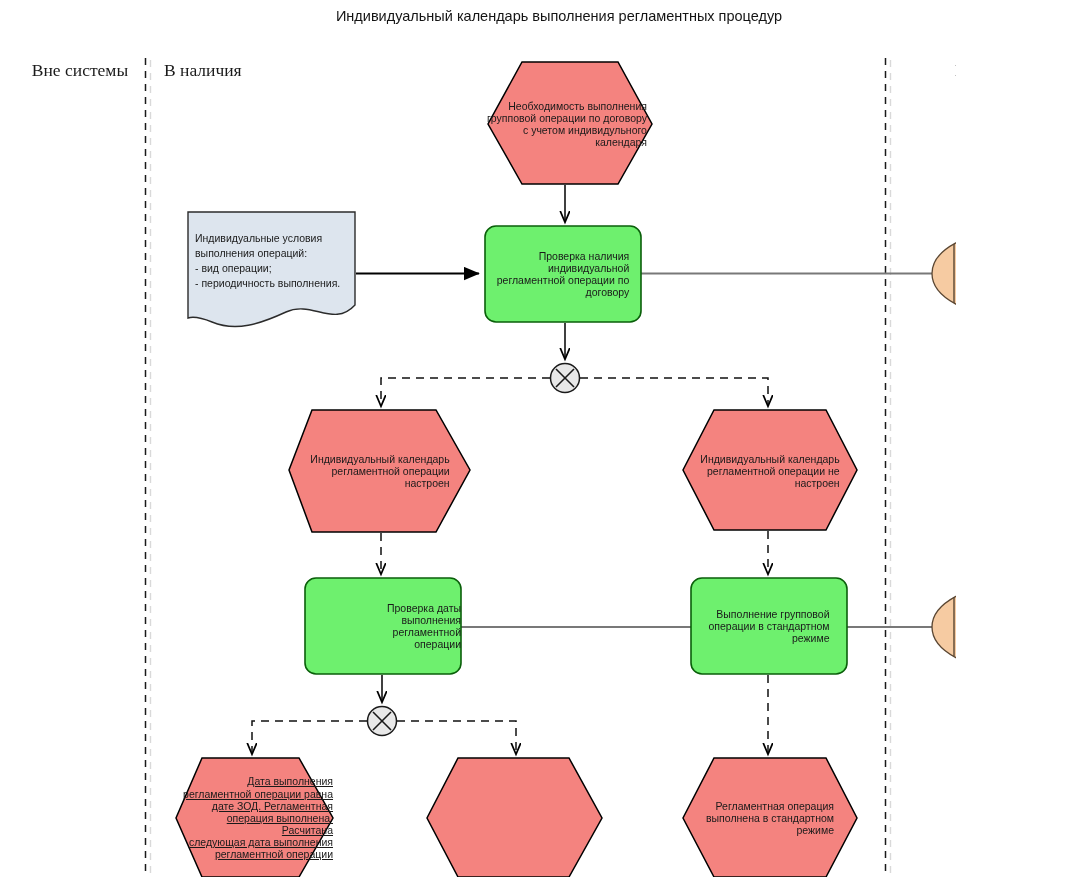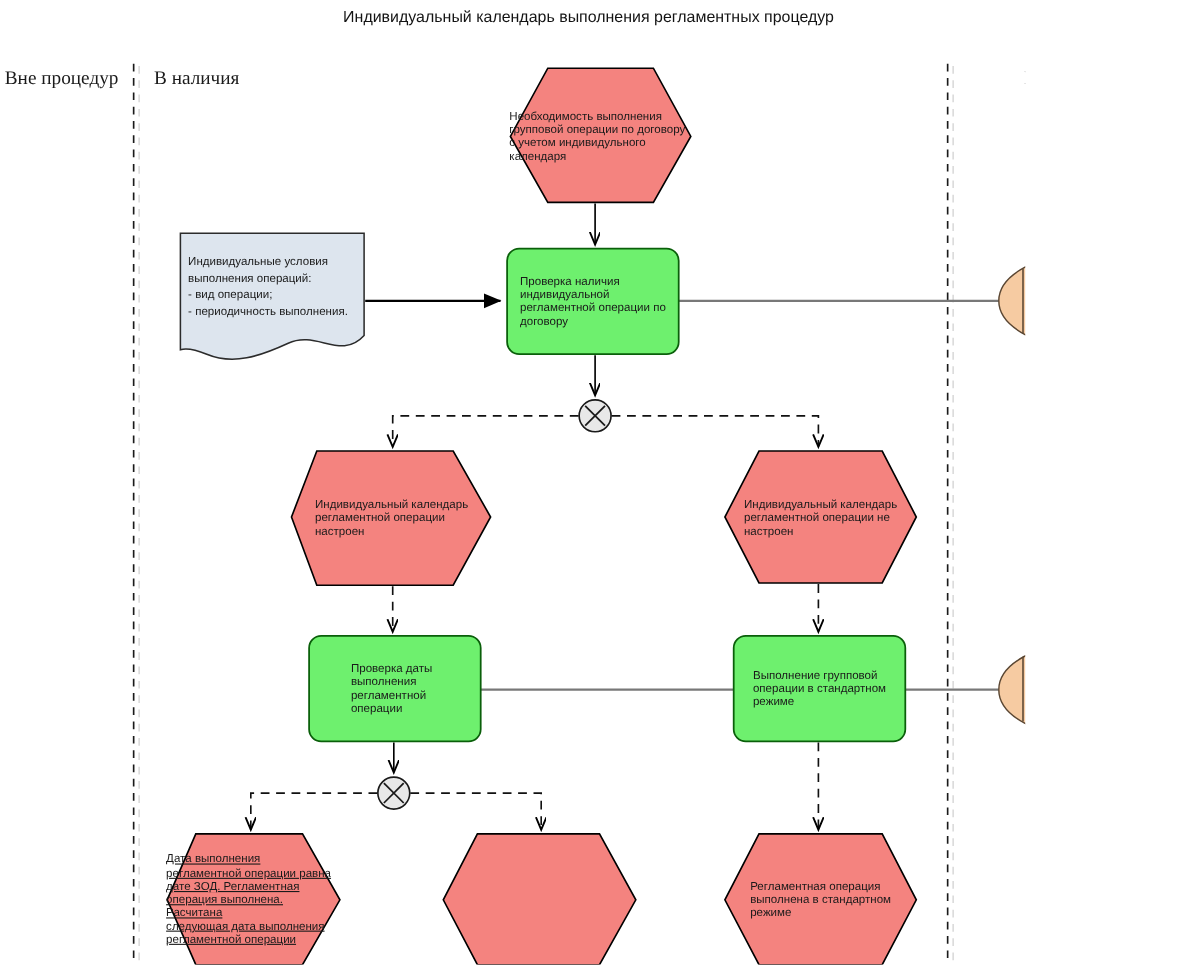--- a/index.html
+++ b/index.html
@@ -7,35 +7,36 @@
     padding: 0;
     background: #ffffff;
   }
   #canvas {
     position: relative;
     width: 932px;
     height: 877px;
     background: #ffffff;
     overflow: hidden;
     font-family: "Liberation Sans", sans-serif;
+    margin-left: 24px;
   }
   #diagram-svg {
     position: absolute;
     left: 0;
     top: 0;
     width: 1070px;
     height: 877px;
   }
   .lbl {
     position: absolute;
     box-sizing: border-box;
     display: flex;
     align-items: center;
     justify-content: center;
-    text-align: left;
+    text-align: right;
     color: #1a1a1a;
     line-height: 1.16;
     pointer-events: none;
     white-space: pre-line;
   }
   .title-text {
     position: absolute;
     left: 0;
     top: 8px;
     width: 1070px;
@@ -154,21 +155,21 @@
 
     <path d="M343,721 L228,721 L228,754" fill="none" stroke="#111" stroke-width="1.5" stroke-dasharray="8 6" marker-end="url(#arrHead)"></path>
 
     <path d="M373,721 L492,721 L492,754" fill="none" stroke="#111" stroke-width="1.5" stroke-dasharray="8 6" marker-end="url(#arrHead)"></path>
 
     <line x1="744" y1="675" x2="744" y2="754" stroke="#111" stroke-width="1.5" stroke-dasharray="8 6" marker-end="url(#arrHead)"></line>
   </svg>
 
   <div class="title-text">Индивидуальный календарь выполнения регламентных процедур</div>
 
-  <div class="lane-head" style="left:0px; top:60px; width:112px; text-align:center;">Вне процедур</div>
+  <div class="lane-head" style="left:0px; top:60px; width:112px; text-align:center;">Вне системы</div>
   <div class="lane-head" style="left:140px; top:60px;">В наличия</div>
   <div class="lane-head" style="left:890px; top:60px; width:180px; text-align:center;">Исполнитель</div>
 
   <div class="lbl node-text" style="left:458px; top:86px; width:170px; height:76px;">Необходимость выполнения
 групповой операции по договору
 с учетом индивидульного
 календаря</div>
 
   <div class="note-text" style="left:171px; top:231px; width:158px;">Индивидуальные условия
 выполнения операций:

